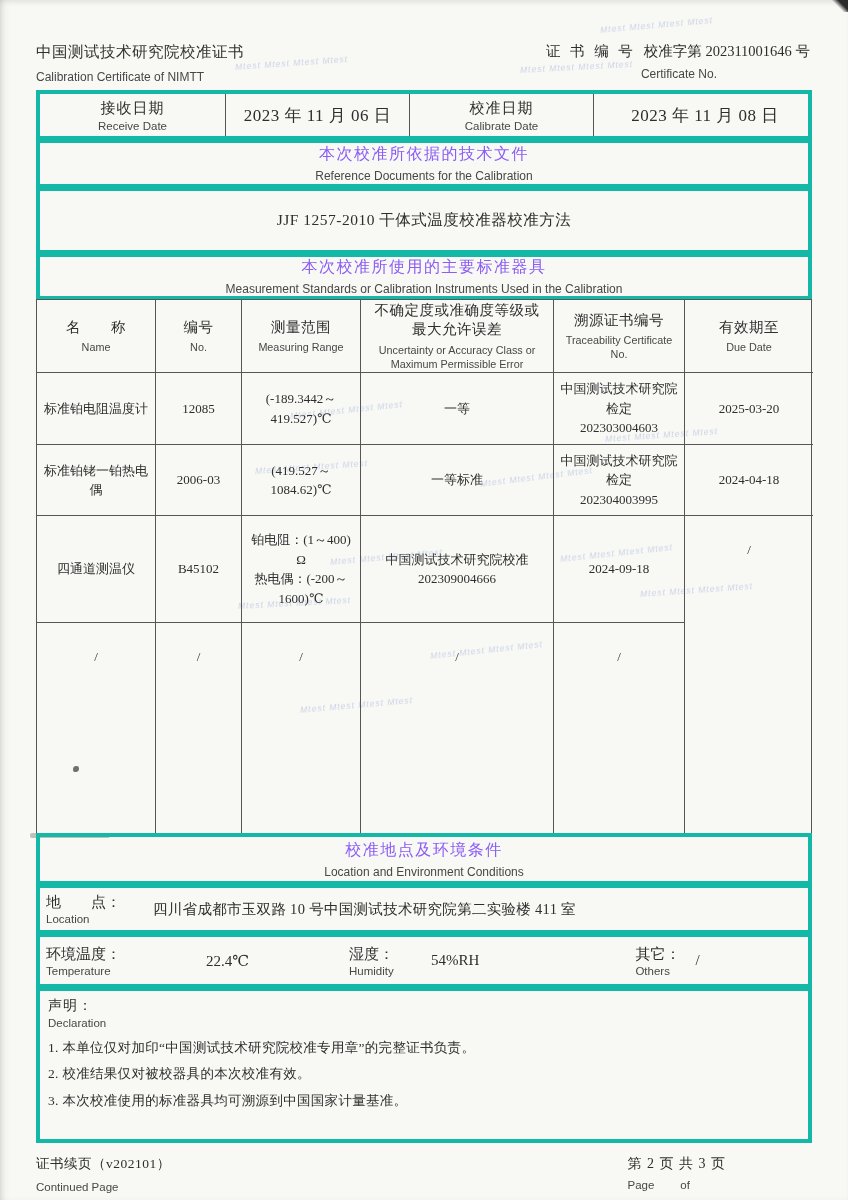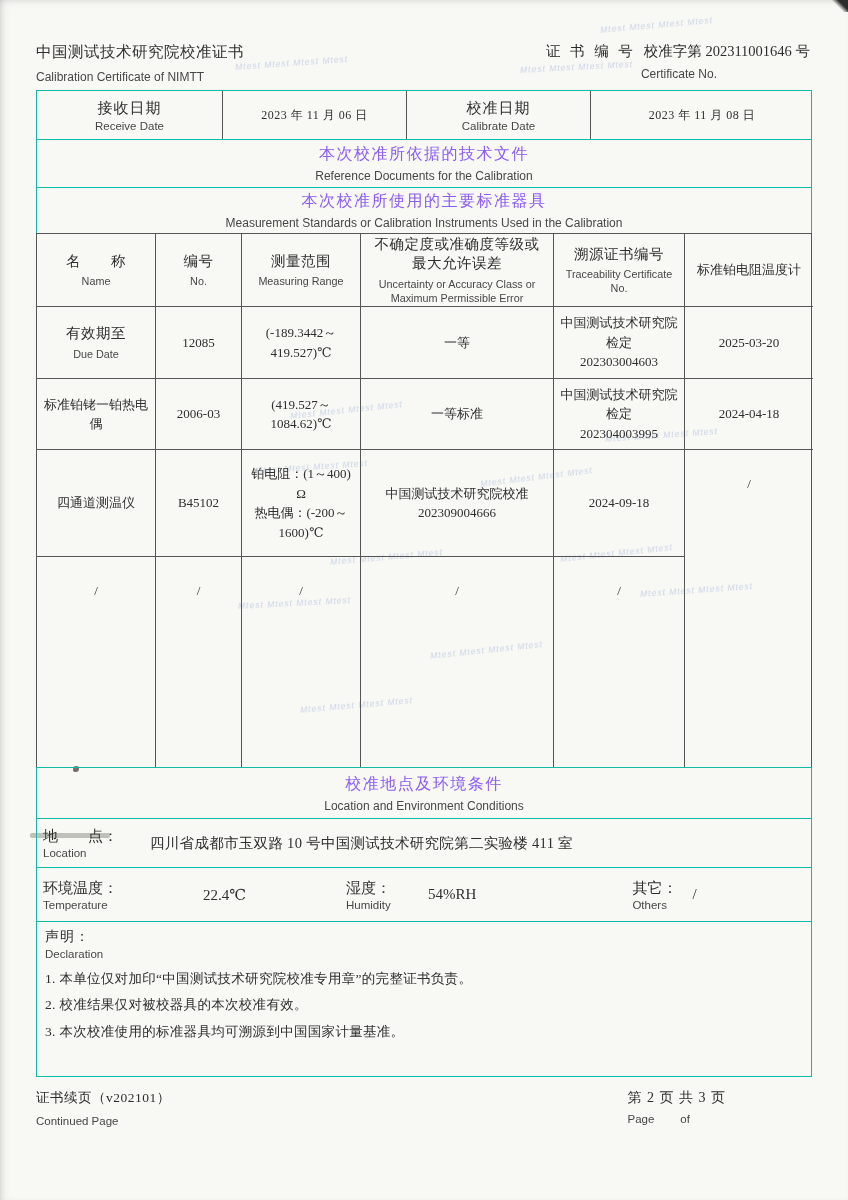--- a/index.html
+++ b/index.html
@@ -37,29 +37,29 @@
 
   
   .doc-header { display:flex; justify-content:space-between; align-items:flex-start; height:58px; padding-top:12px; }
   .title-cn { font-size:15.5px; letter-spacing:.5px; color:#323232; }
   .title-en { font-size:12px; margin-top:7px; }
   .certno-block { text-align:center; padding-right:2px; }
   .certno-cn { font-size:14.5px; }
   .certno-label { letter-spacing:3px; margin-right:8px; }
   .certno-en { font-size:12px; margin-top:6px; margin-left:2px; }
 
-  .bordered { border:1px solid #14b8a6; background:transparent; }
+  .bordered { border:4px solid #14b8a6; background:transparent; }
 
   
   .date-grid { display:grid; grid-template-columns:186px 184px 184px 222px; height:50px; margin-top:2px; }
   .date-grid > div { border-right:1px solid #565656; display:flex; flex-direction:column; justify-content:center; align-items:center; }
   .date-grid > div:last-child { border-right:none; }
   .dl-cn { font-size:15px; letter-spacing:1px; }
   .dl-en { font-size:11.5px; margin-top:2px; }
-  .date-val { font-size:12px; letter-spacing:.5px; }
+  .date-val { font-size:17px; letter-spacing:.5px; }
 
   
   .section-bar { display:flex; flex-direction:column; justify-content:center; align-items:center; margin-top:-1px; }
   .sb-cn { font-size:16px; letter-spacing:1.5px; color:#8b5cf6; }
   .sb-en { font-size:12px; margin-top:4px; }
 
   .ref-bar { height:49px; }
   .ref-doc-row { height:67px; display:flex; align-items:center; justify-content:center; margin-top:-1px; }
   .ref-doc { font-size:15.5px; letter-spacing:.5px; }
   .std-bar { height:47px; }
@@ -170,20 +170,23 @@
       </div>
       <div>
         <div class="cn date-val">2023 年 11 月 08 日</div>
       </div>
     </div>
 
     <div class="section-bar ref-bar bordered">
       <div class="cn sb-cn">本次校准所依据的技术文件</div>
       <div class="en sb-en">Reference Documents for the Calibration</div>
     </div>
+    <div class="ref-doc-row bordered">
+      <div class="cn ref-doc">JJF 1257-2010  干体式温度校准器校准方法</div>
+    </div>
 
     <div class="section-bar std-bar bordered">
       <div class="cn sb-cn">本次校准所使用的主要标准器具</div>
       <div class="en sb-en">Measurement Standards or Calibration Instruments Used in the Calibration</div>
     </div>
 
     <div class="std-grid">
 
       <div class="c th">
         <div class="cn h-cn">名　　称</div>
@@ -199,28 +202,28 @@
       </div>
       <div class="c th">
         <div class="cn h-cn">不确定度或准确度等级或</div>
         <div class="cn h-cn">最大允许误差</div>
         <div class="en h-en">Uncertainty or Accuracy Class or Maximum Permissible Error</div>
       </div>
       <div class="c th">
         <div class="cn h-cn">溯源证书编号</div>
         <div class="en h-en">Traceability Certificate No.</div>
       </div>
-      <div class="c">
-          <div class="ln">标准铂电阻温度计</div>
-        </div>
-
       <div class="c th">
         <div class="cn h-cn">有效期至</div>
         <div class="en h-en">Due Date</div>
       </div>
+
+      <div class="c">
+          <div class="ln">标准铂电阻温度计</div>
+        </div>
       <div class="c">
           <div class="ln">12085</div>
         </div>
       <div class="c">
         <div class="ln">(-189.3442～</div>
         <div class="ln">419.527)℃</div>
       </div>
       <div class="c">
         <div class="ln">一等</div>
       </div>

